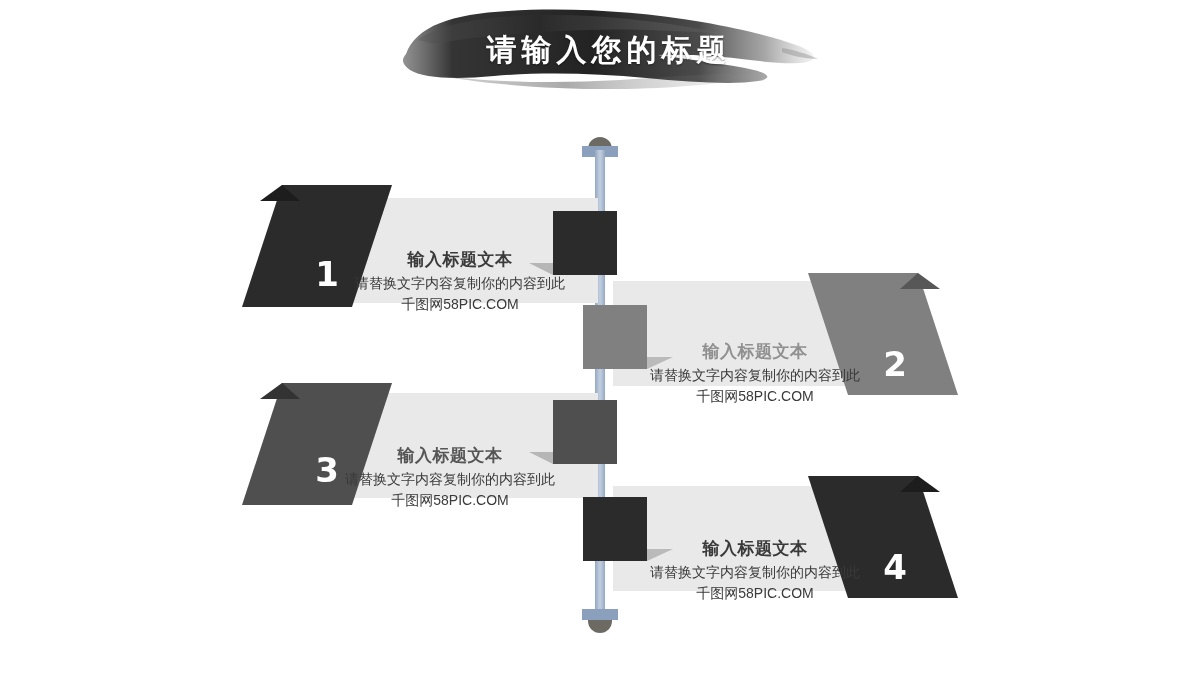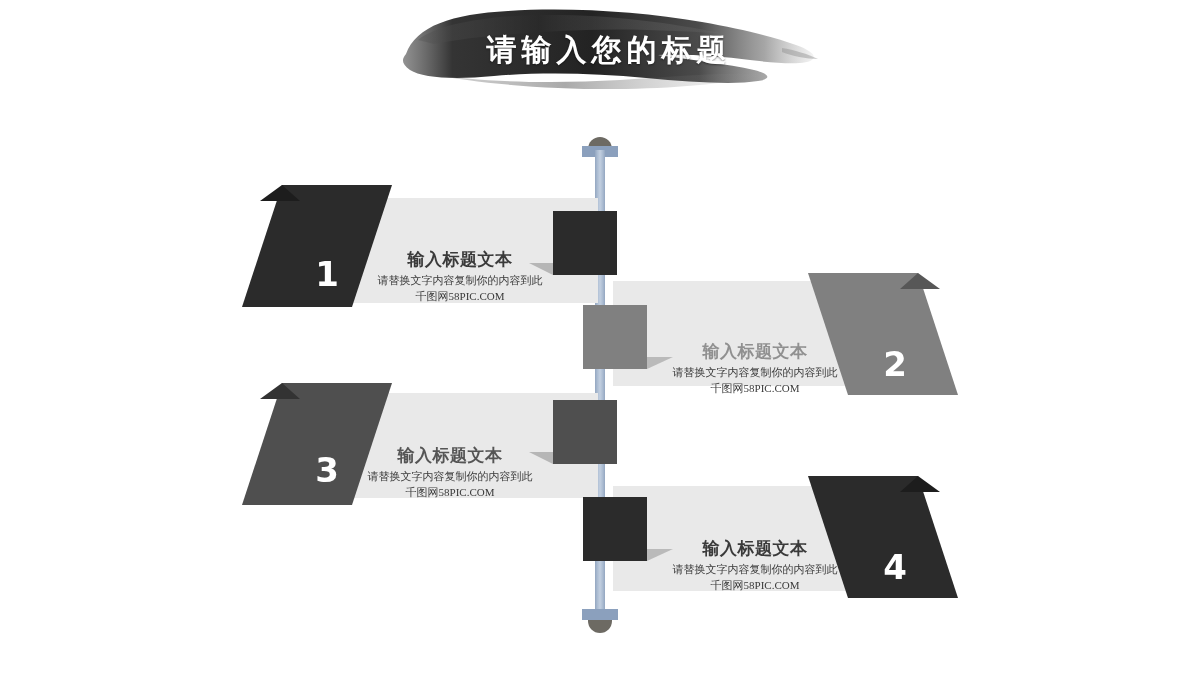--- a/index.html
+++ b/index.html
@@ -128,24 +128,24 @@
   .row-4 .panel-text { left: 625px; top: 30px; }
 
   .item-title {
     font-size: 17px;
     font-weight: bold;
     letter-spacing: 0.5px;
     margin-bottom: 3px;
     font-family: "DejaVu Sans", "Liberation Sans", sans-serif;
   }
   .item-desc {
-    font-size: 11px;
+    font-size: 14px;
     color: #3a3a3a;
     line-height: 1.45;
-    font-family: Liberation Serif, serif;
+    font-family: Liberation Sans, sans-serif;
   }
 
   
   .badge {
     position: absolute;
     width: 150px;
     height: 122px;
   }
   .badge svg { display: block; width: 150px; height: 122px; }
   .badge-num {

